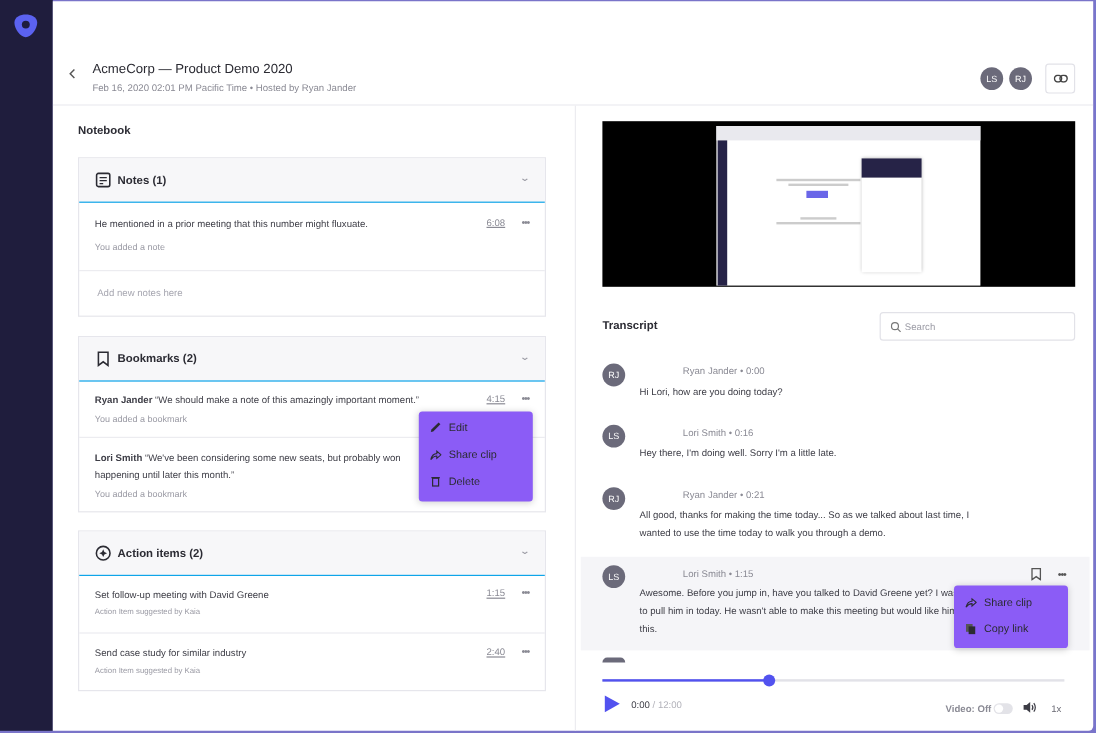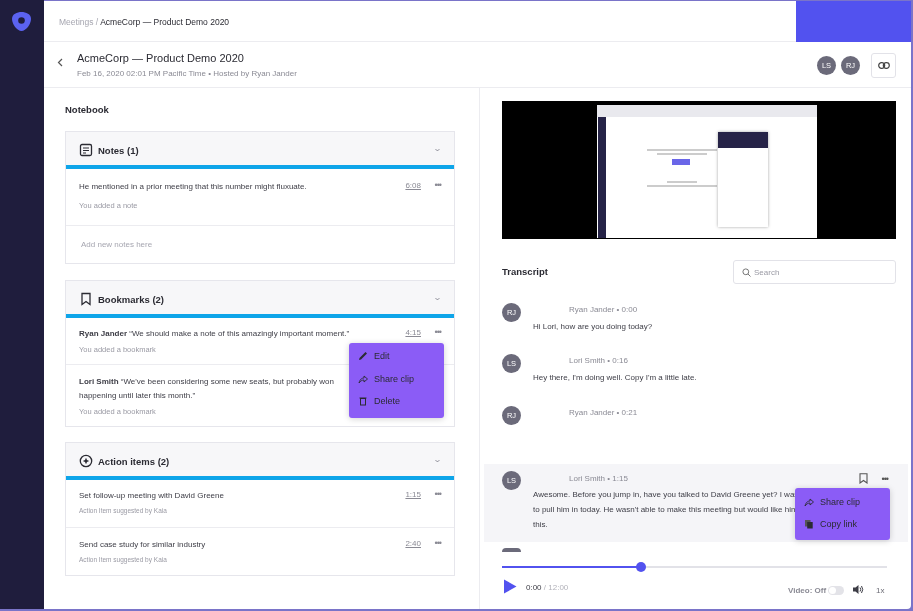--- a/index.html
+++ b/index.html
@@ -24,21 +24,21 @@
   .avatar { width: 19px; height: 19px; border-radius: 50%; background: #6b6a7a; color: #fff; font-size: 7.5px; display: flex; align-items: center; justify-content: center; }
   .hdr-av1 { position: absolute; left: 773px; top: 14px; }
   .hdr-av2 { position: absolute; left: 797px; top: 14px; }
   .link-btn { position: absolute; left: 827px; top: 11px; width: 25px; height: 25px; border: 1px solid #e2e2e8; border-radius: 3px; display: flex; align-items: center; justify-content: center; cursor: pointer; }
 
   .divider-v { position: absolute; left: 435px; top: 87px; width: 1px; height: 521px; background: #ececf0; }
 
   
   .nb-title { position: absolute; left: 21px; top: 103px; font-size: 9.5px; font-weight: bold; }
   .card { position: absolute; left: 21px; width: 390px; border: 1px solid #e6e6ec; background: #fff; }
-  .card-head { height: 37px; background: #f7f7f9; border-bottom: 4px solid #0ea5e9; position: relative; cursor: pointer; }
+  .card-head { height: 37px; background: #f7f7f9; border-bottom: 1px solid #0ea5e9; position: relative; cursor: pointer; }
   .card-head .ico { position: absolute; left: 13px; top: 11px; width: 14px; height: 14px; }
   .card-head .lbl { position: absolute; left: 32px; top: 13px; font-size: 9.5px; font-weight: bold; color: #2b2b33; }
   .card-head .chev { position: absolute; right: 13px; top: 12px; font-size: 8px; color: #9a9aa4; transform: scaleX(1.4); }
   .row { position: relative; border-bottom: 1px solid #ececf0; }
   .row:last-child { border-bottom: none; }
   .row .txt { position: absolute; left: 13px; font-size: 8px; color: #3d3d46; line-height: 14px; }
   .row .sub { position: absolute; left: 13px; font-size: 7.5px; color: #9a9aa4; }
   .row .sub.small { font-size: 6.5px; }
   .row .time { position: absolute; right: 33px; font-size: 8px; color: #8a8a94; text-decoration: underline; cursor: pointer; }
   .row .more { position: absolute; right: 13px; font-size: 9px; color: #8a8a94; letter-spacing: -1px; cursor: pointer; }
@@ -89,26 +89,20 @@
 
 <div class="frame">
   <div class="sidebar">
     <svg class="logo" viewBox="0 0 21 21">
       <path d="M10.5 1 C15 1 20 3 20 8 C20 13 15 20 10.5 20 C6 20 1 13 1 8 C1 3 6 1 10.5 1 Z" fill="#5b62f0"></path>
       <circle cx="10.5" cy="9.5" r="3.3" fill="#1f1d3d"></circle>
     </svg>
   </div>
 
   <div class="main">
-    <div class="topbar">
-      <div class="breadcrumb">
-        <span class="muted" style="cursor:pointer">Meetings</span><span class="muted"> / </span><span>AcmeCorp — Product Demo 2020</span>
-      </div>
-      <div class="topbar-accent"></div>
-    </div>
 
     <div class="header">
       <span class="back">
         <svg width="6" height="9" viewBox="0 0 6 9">
             <path d="M5 1 L1.5 4.5 L5 8" stroke="#555" stroke-width="1.2" fill="none"></path>
           </svg>
       </span>
       <div class="title">AcmeCorp — Product Demo 2020</div>
       <div class="subtitle">Feb 16, 2020 02:01 PM Pacific Time • Hosted by Ryan Jander</div>
       <div class="avatar hdr-av1">LS</div>
@@ -237,25 +231,26 @@
     </div>
 
     <div class="msg" style="top:297px;height:50px;">
       <div class="avatar" style="top:5px;">RJ</div>
       <div class="who" style="top:7px;">Ryan Jander • 0:00</div>
       <div class="body" style="top:21px;">Hi Lori, how are you doing today?</div>
     </div>
     <div class="msg" style="top:348px;height:50px;">
       <div class="avatar" style="top:5px;">LS</div>
       <div class="who" style="top:7px;">Lori Smith • 0:16</div>
-      <div class="body" style="top:21px;">Hey there, I'm doing well. Copy I'm a little late.</div>
+      <div class="body" style="top:21px;">Hey there, I'm doing well. Sorry I'm a little late.</div>
     </div>
     <div class="msg" style="top:400px;height:63px;">
       <div class="avatar" style="top:5px;">RJ</div>
       <div class="who" style="top:7px;">Ryan Jander • 0:21</div>
+      <div class="body" style="top:21px;">All good, thanks for making the time today... So as we talked about last time, I wanted to use the time today to walk you through a demo.</div>
     </div>
     <div class="msg hl" style="top:463px;height:78px;">
       <div class="avatar" style="top:7px;">LS</div>
       <div class="who" style="top:10px;">Lori Smith • 1:15</div>
       <div class="body" style="top:23px;">Awesome. Before you jump in, have you talked to David Greene yet? I was hoping to pull him in today. He wasn't able to make this meeting but would like him to see this.</div>
       <div class="icons">
         <svg width="9" height="11" viewBox="0 0 9 11">
             <path d="M1 0.8 H8 V10 L4.5 7.5 L1 10 Z" stroke="#555" stroke-width="1.1" fill="none"></path>
           </svg>
         <span style="font-size:9px;color:#555;letter-spacing:-1px;cursor:pointer;">•••</span>

